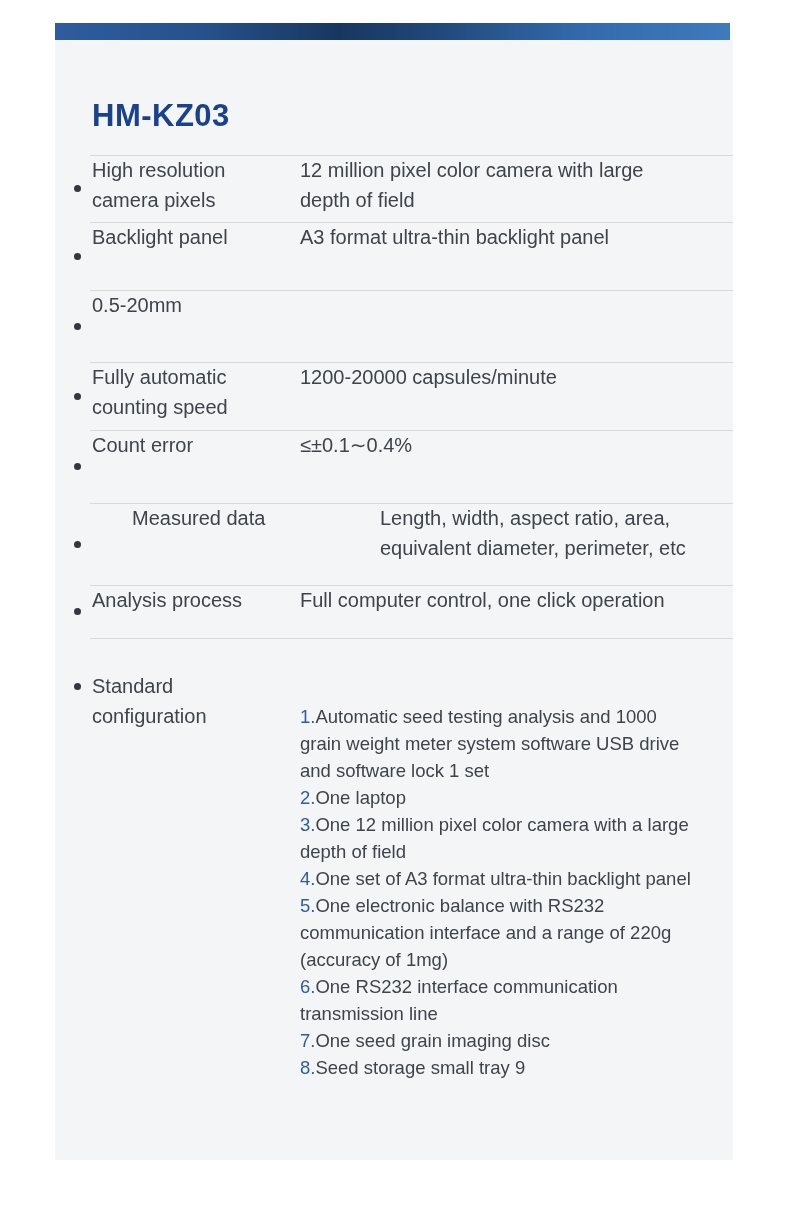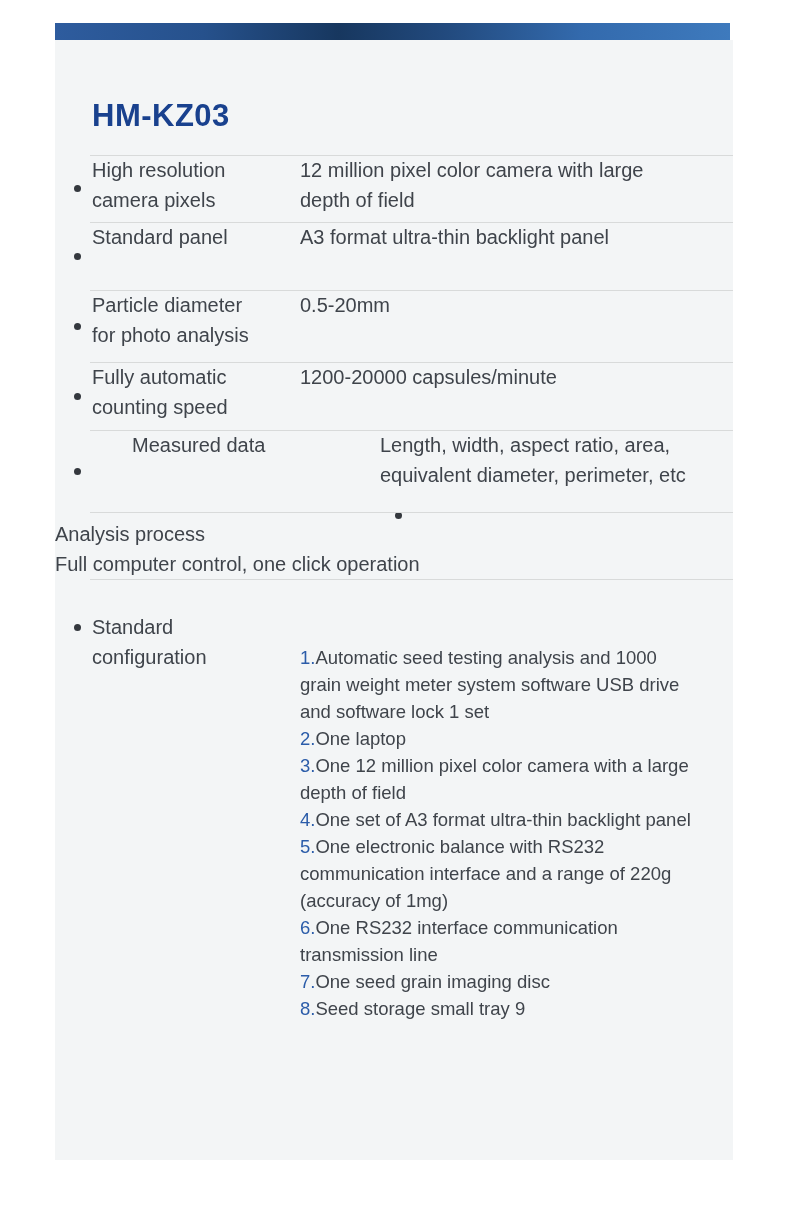--- a/index.html
+++ b/index.html
@@ -59,48 +59,53 @@
           </span>
           <span class="spec-label">High resolution
 camera pixels</span>
           <span class="spec-value">12 million pixel color camera with large
 depth of field</span>
         </div>
         <div class="spec-row" style="min-height: 68px;">
           <span class="bullet-cell">
             <span class="dot"></span>
           </span>
-          <span class="spec-label">Standard panel</span>
+          <span class="spec-label">Backlight panel</span>
           <span class="spec-value">A3 format ultra-thin backlight panel</span>
         </div>
         <div class="spec-row" style="min-height: 72px;">
           <span class="bullet-cell">
             <span class="dot"></span>
           </span>
-          <span class="spec-label">Particle diameter
-for photo analysis</span>
           <span class="spec-value">0.5-20mm</span>
         </div>
         <div class="spec-row" style="min-height: 68px;">
           <span class="bullet-cell">
             <span class="dot"></span>
           </span>
           <span class="spec-label">Fully automatic
 counting speed</span>
           <span class="spec-value">1200-20000 capsules/minute</span>
         </div>
+        <div class="spec-row" style="min-height: 73px;">
+          <span class="bullet-cell">
+            <span class="dot"></span>
+          </span>
+          <span class="spec-label">Count error</span>
+          <span class="spec-value">≤±0.1∼0.4%</span>
+        </div>
         <div class="spec-row" style="min-height: 82px; gap: 40px;">
           <span class="bullet-cell">
             <span class="dot"></span>
           </span>
           <span class="spec-label">Measured data</span>
           <span class="spec-value">Length, width, aspect ratio, area,
 equivalent diameter, perimeter, etc</span>
         </div>
-        <div class="spec-row" style="min-height: 53px; flex-direction: column;">
+        <div class="spec-row" style="min-height: 53px;">
           <span class="bullet-cell">
             <span class="dot"></span>
           </span>
           <span class="spec-label">Analysis process</span>
           <span class="spec-value">Full computer control, one click operation</span>
         </div>
         <div class="spec-row top" style="min-height: 415px; padding-top: 33px; justify-content: flex-end;">
           <span class="bullet-cell">
             <span class="dot"></span>
           </span>

